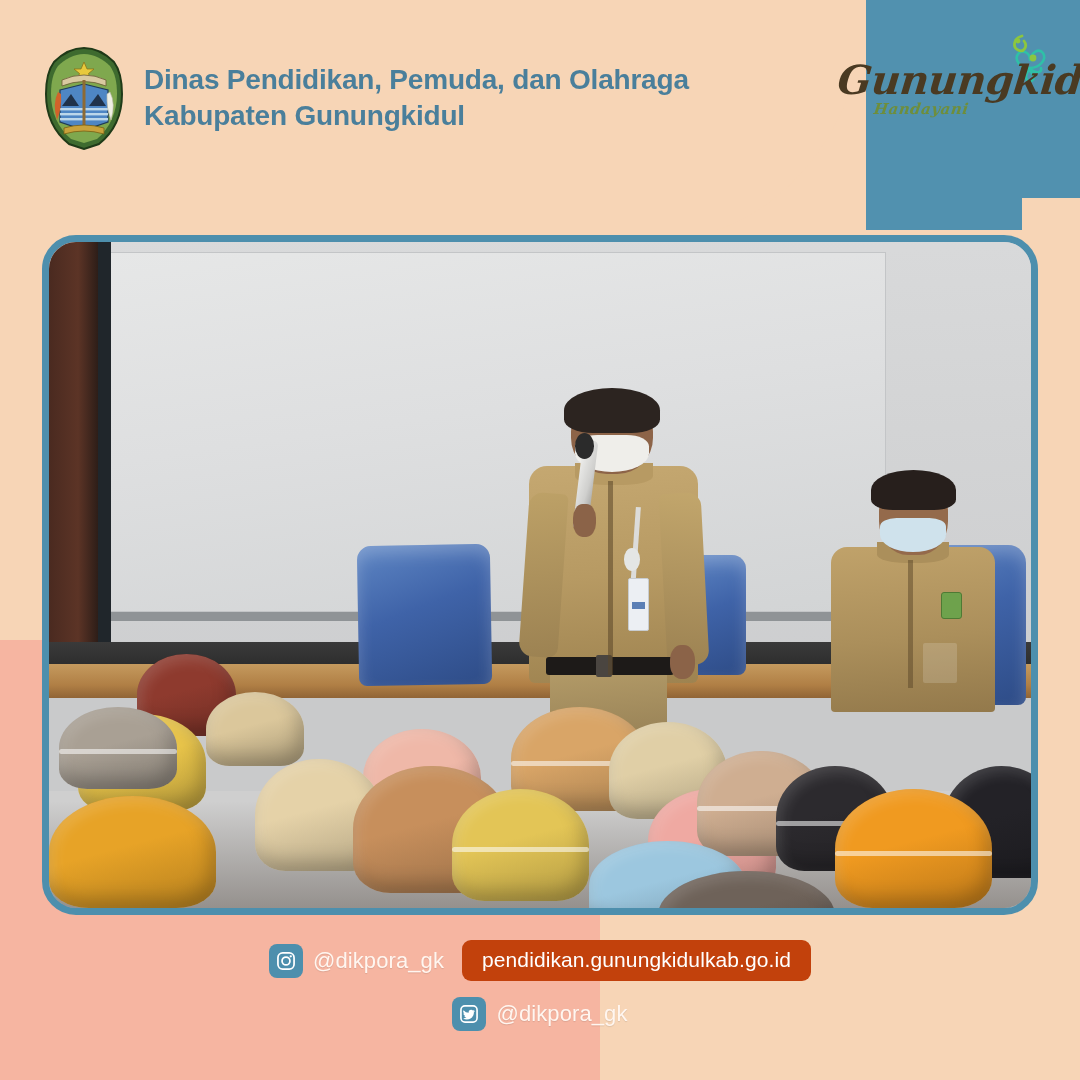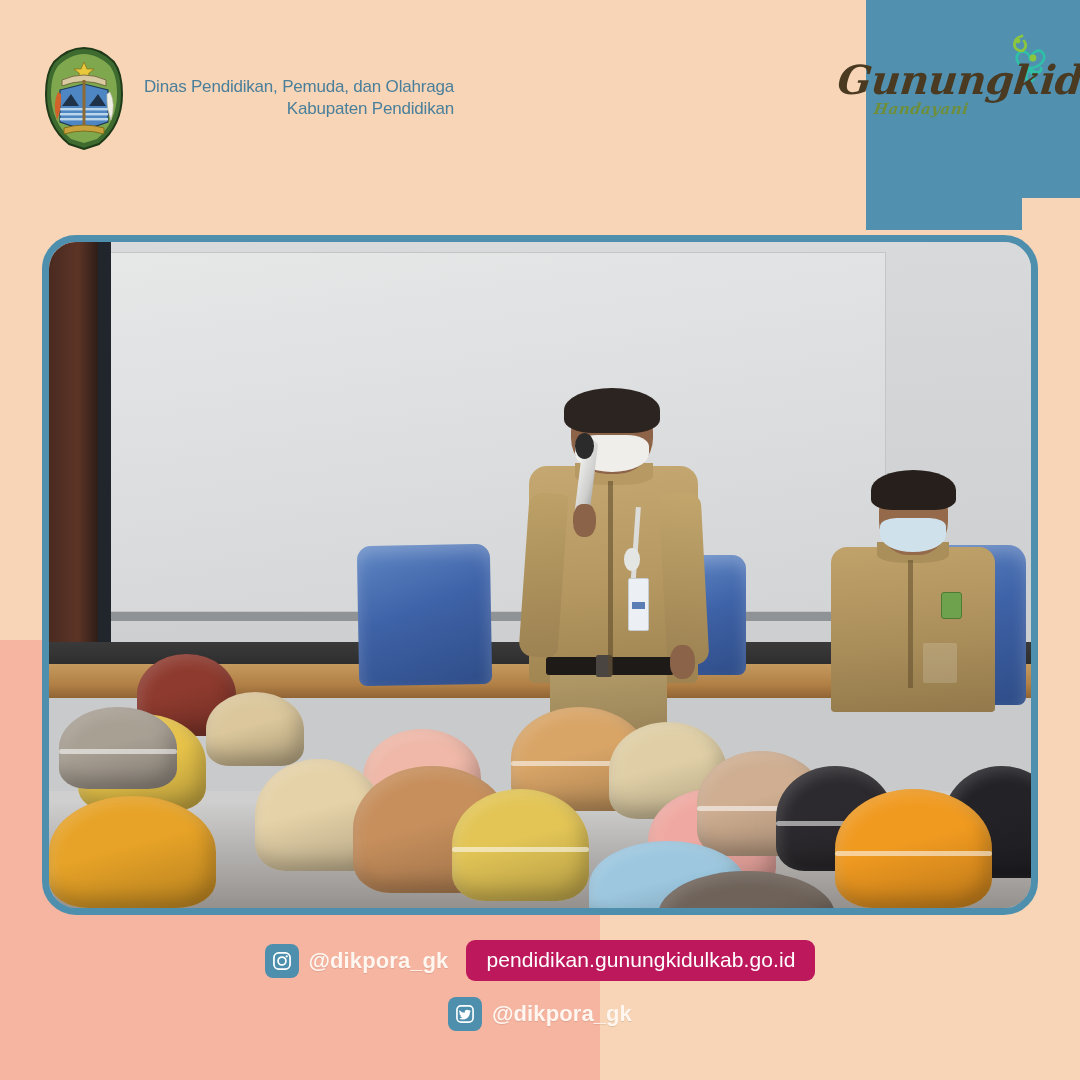--- a/index.html
+++ b/index.html
@@ -85,26 +85,25 @@
   }
   .crest{
     width:80px; height:104px;
     position:relative;
     flex:0 0 auto;
   }
   .header-text{
     line-height:1.28;
   }
   .header-text .line{
-    font-size:17px;
-    font-weight:normal;
+    font-size:28px;
+    font-weight:bold;
     color:#4A7F9B;
     letter-spacing:-0.2px;
     white-space:nowrap;
-    text-align:right;
   }
 
   
   .gk-logo{
     position:absolute;
     right:22px; top:34px;
     z-index:12;
     width:220px; height:96px;
   }
   .gk-word{
@@ -334,29 +333,29 @@
   .f-row.row2{ margin-top:16px; }
   .f-item{ display:flex; align-items:center; gap:10px; }
   .sicon{
     width:34px; height:34px; border-radius:8px;
     background:#4D8FAD;
     display:flex; align-items:center; justify-content:center;
     flex:0 0 auto;
   }
   .f-label{
     color:#FFF6F0;
-    font-weight:bold;
+    font-weight:normal;
     font-size:22px;
     letter-spacing:0.1px;
     white-space:nowrap;
     text-shadow:0 1px 1px rgba(0,0,0,.10);
   }
   .f-label.small{ font-size:18px; }
   .url-pill{
-    background:#be185d;
+    background:#c2410c;
     color:#FFFFFF;
     font-size:21px;
     font-weight:normal;
     padding:8px 20px 9px;
     border-radius:9px;
     white-space:nowrap;
     letter-spacing:0.1px;
   }
 </style>
 </head>
@@ -389,21 +388,21 @@
         <rect x="16" y="72" width="48" height="2.4" fill="#bcd7ea"></rect>
         <rect x="38.5" y="34" width="3" height="50" fill="#8d6a34"></rect>
         <path d="M14 46 Q8 58 13 74 Q18 62 17 48 Z" fill="#D2622A"></path>
         <path d="M66 46 Q72 58 67 74 Q62 62 63 48 Z" fill="#EFEFE5" stroke="#b9b9a8" stroke-width="0.6"></path>
         <path d="M20 82 Q40 76 60 82 L60 88 Q40 82 20 88 Z" fill="#C8A23C" stroke="#7a5f12" stroke-width="0.8"></path>
       </svg>
     </div>
 
     <div class="header-text">
       <div class="line">Dinas Pendidikan, Pemuda, dan Olahraga</div>
-      <div class="line">Kabupaten Pendidikan</div>
+      <div class="line">Kabupaten Gunungkidul</div>
     </div>
   </div>
 
   <div class="gk-logo">
     <div class="gk-orn">
       <svg viewBox="0 0 58 58" width="58" height="58">
         <g fill="none" stroke="#2FC0A8" stroke-width="2.6" stroke-linecap="round">
           <path d="M30 40 C20 40 14 32 18 26 C22 21 30 24 30 32"></path>
           <path d="M30 40 C40 40 47 31 43 25 C39 20 31 24 31 32"></path>
           <path d="M29 42 C24 48 26 54 31 53 C35 52 34 46 30 43"></path>

